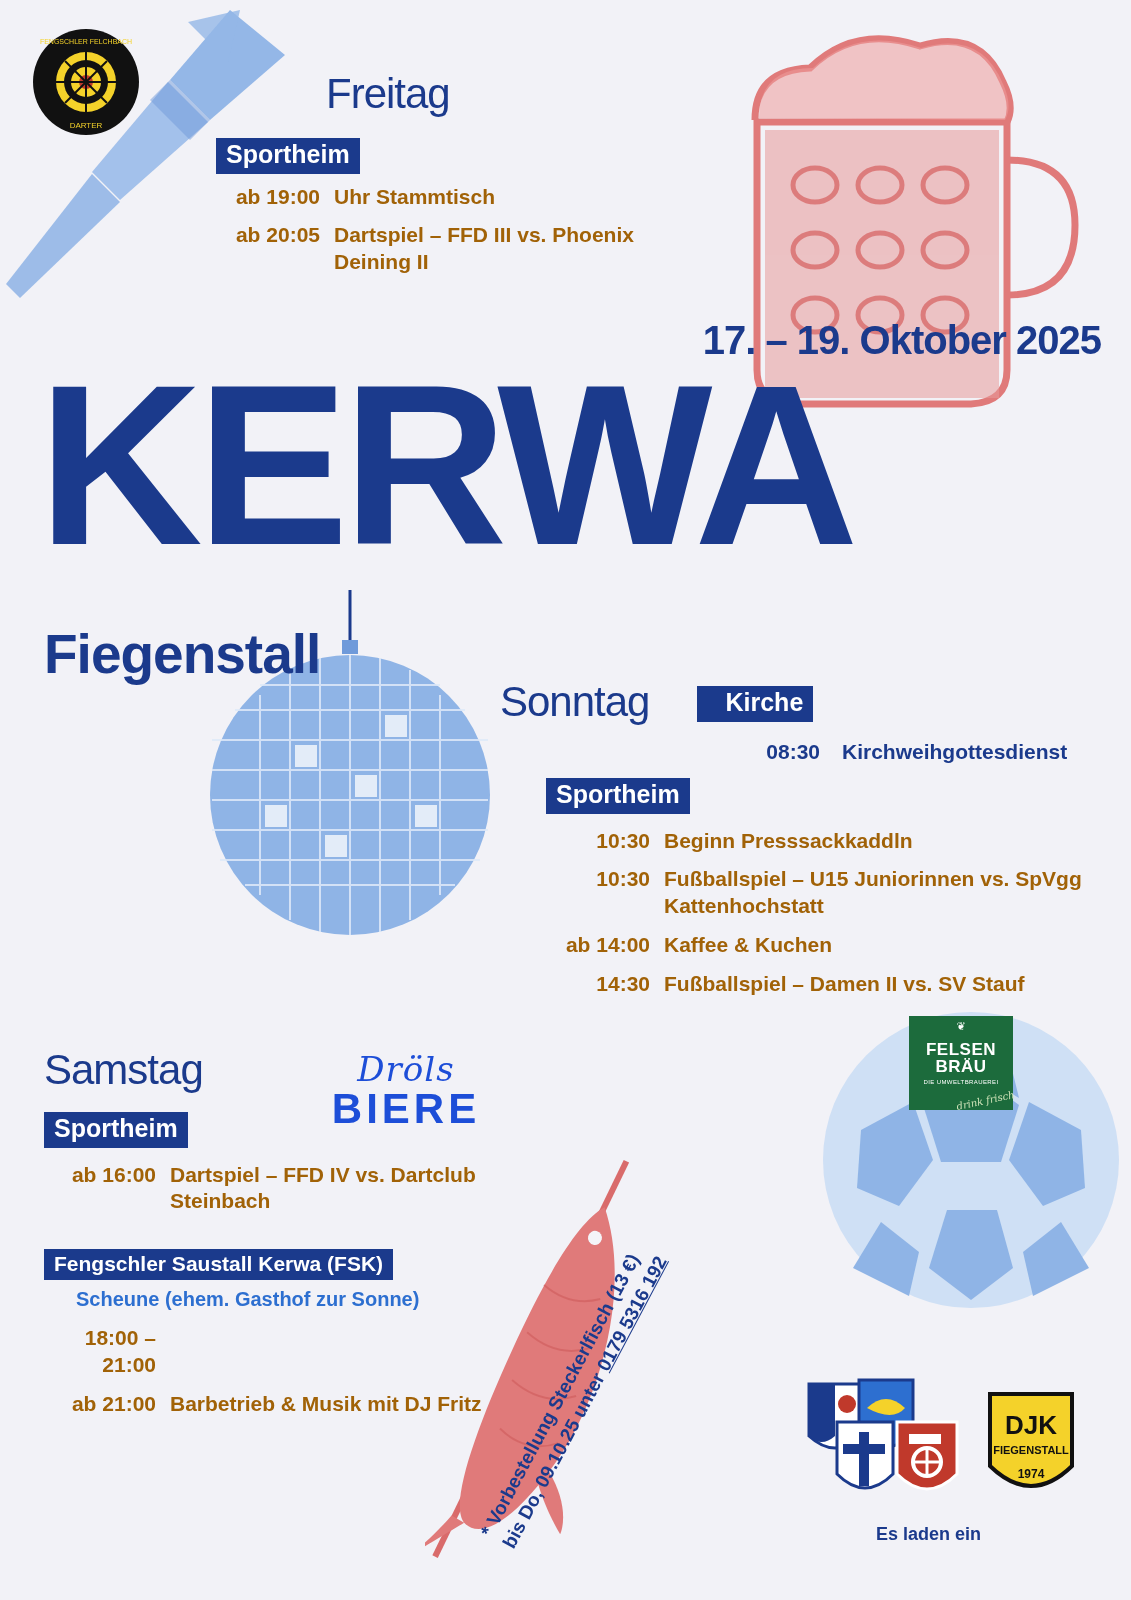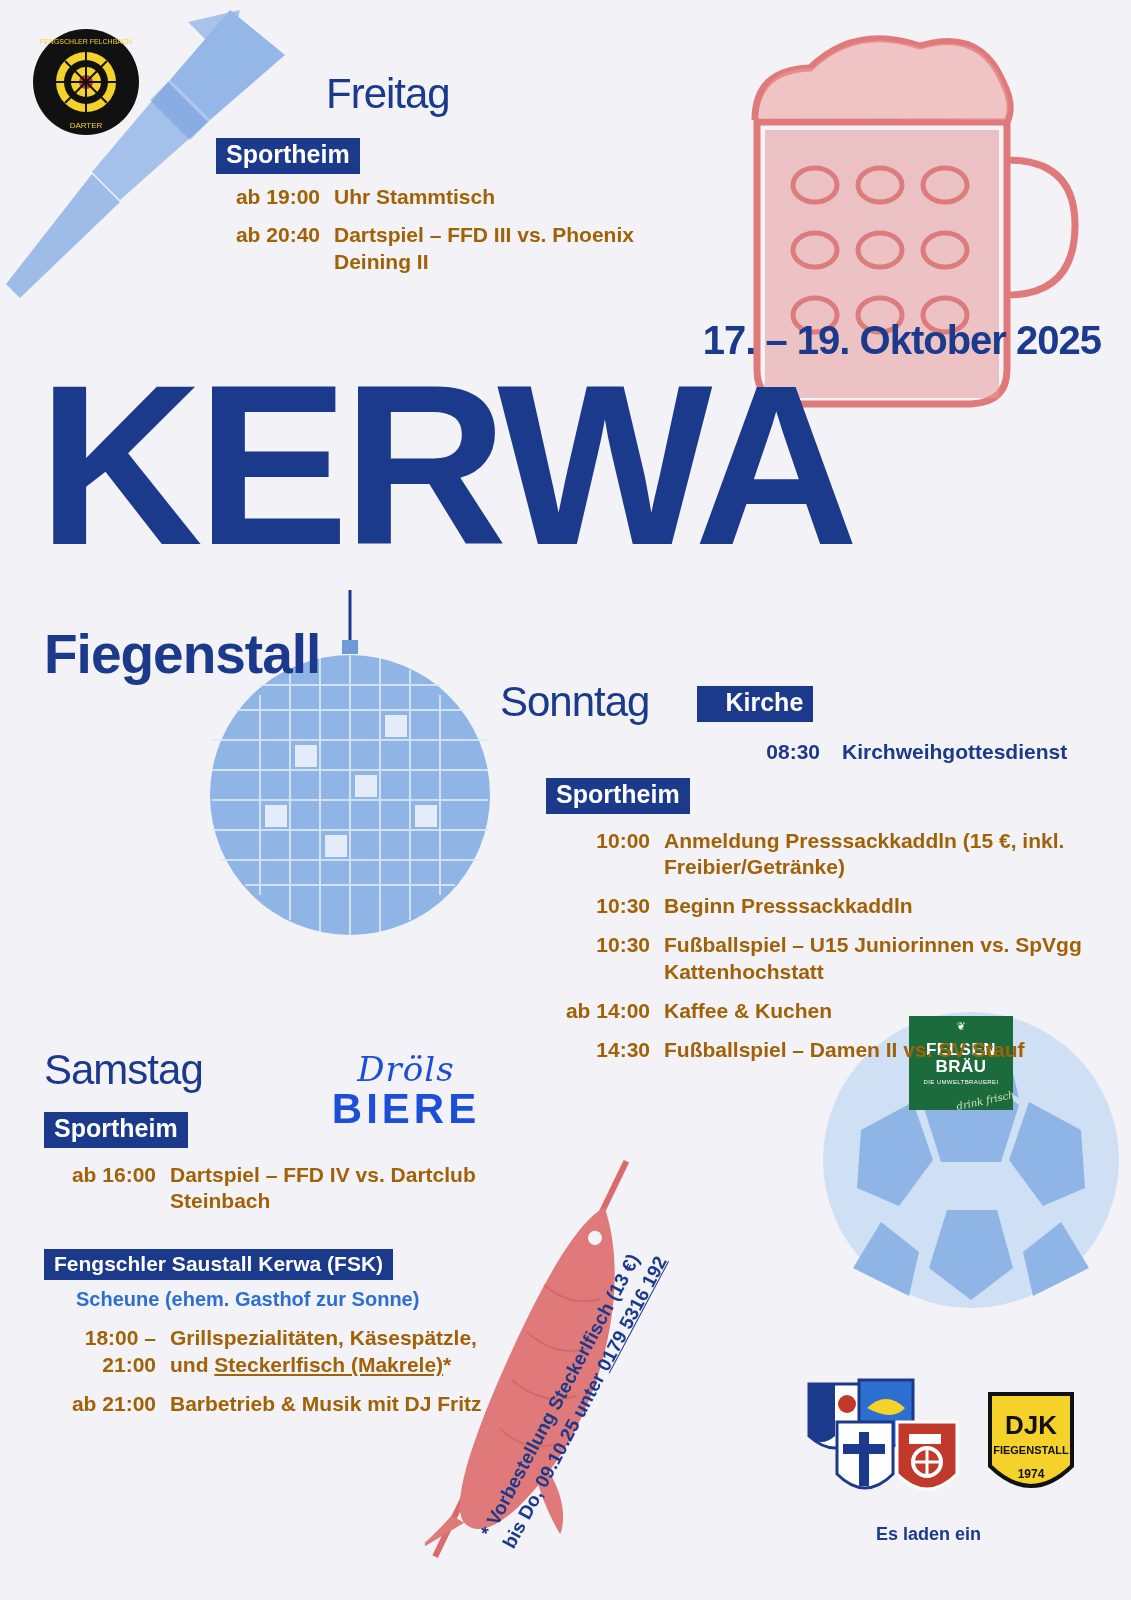--- a/index.html
+++ b/index.html
@@ -270,42 +270,38 @@
 
   <div id="friday">
     <div class="daytitle">Freitag</div>
     <div class="tag">Sportheim</div>
     <div class="sched">
       <div class="row">
         <div class="t">ab 19:00</div>
         <div class="d">Uhr Stammtisch</div>
       </div>
       <div class="row">
-        <div class="t">ab 20:40</div>
+        <div class="t">ab 20:05</div>
         <div class="d">Dartspiel – FFD III vs. Phoenix Deining II</div>
       </div>
     </div>
   </div>
 
   <div id="sunday">
     <div class="head">
       <div class="daytitle">Sonntag</div>
       <div class="tag">Kirche</div>
     </div>
     <div class="kirche-row">
       <div class="t">08:30</div>
       <div class="d">Kirchweihgottesdienst</div>
     </div>
     <div class="tag sportheim-tag">Sportheim</div>
     <div class="sched">
       <div class="row">
-        <div class="t">10:00</div>
-        <div class="d">Anmeldung Presssackkaddln (15 €, inkl. Freibier/Getränke)</div>
-      </div>
-      <div class="row">
         <div class="t">10:30</div>
         <div class="d">Beginn Presssackkaddln</div>
       </div>
       <div class="row">
         <div class="t">10:30</div>
         <div class="d">Fußballspiel – U15 Juniorinnen vs. SpVgg Kattenhochstatt</div>
       </div>
       <div class="row">
         <div class="t">ab 14:00</div>
         <div class="d">Kaffee &amp; Kuchen</div>
@@ -324,21 +320,20 @@
       <div class="row">
         <div class="t">ab 16:00</div>
         <div class="d">Dartspiel – FFD IV vs. Dartclub Steinbach</div>
       </div>
     </div>
     <div class="tag fsk-tag">Fengschler Saustall Kerwa (FSK)</div>
     <div class="scheune">Scheune (ehem. Gasthof zur Sonne)</div>
     <div class="sched">
       <div class="row">
         <div class="t">18:00 – 21:00</div>
-        <div class="d"><span>Grillspezialitäten, Käsespätzle, und </span><span class="underline">Steckerlfisch (Makrele)</span><span>*</span></div>
       </div>
       <div class="row">
         <div class="t">ab 21:00</div>
         <div class="d">Barbetrieb &amp; Musik mit DJ Fritz</div>
       </div>
     </div>
   </div>
 
   <div class="preorder">
     <span>* Vorbestellung Steckerlfisch (13 €)</span>

